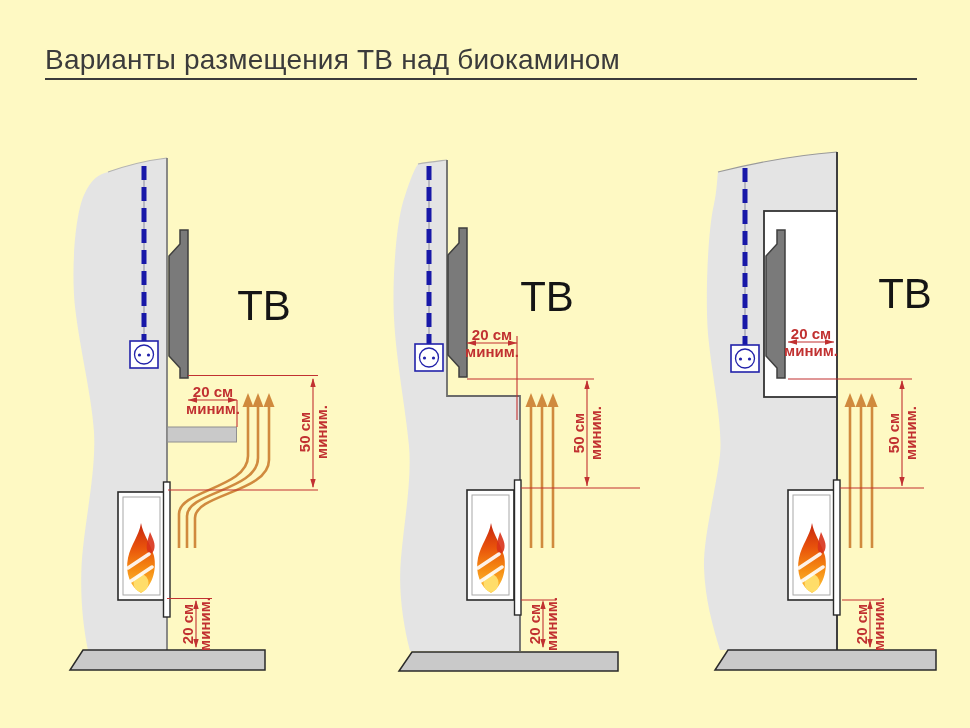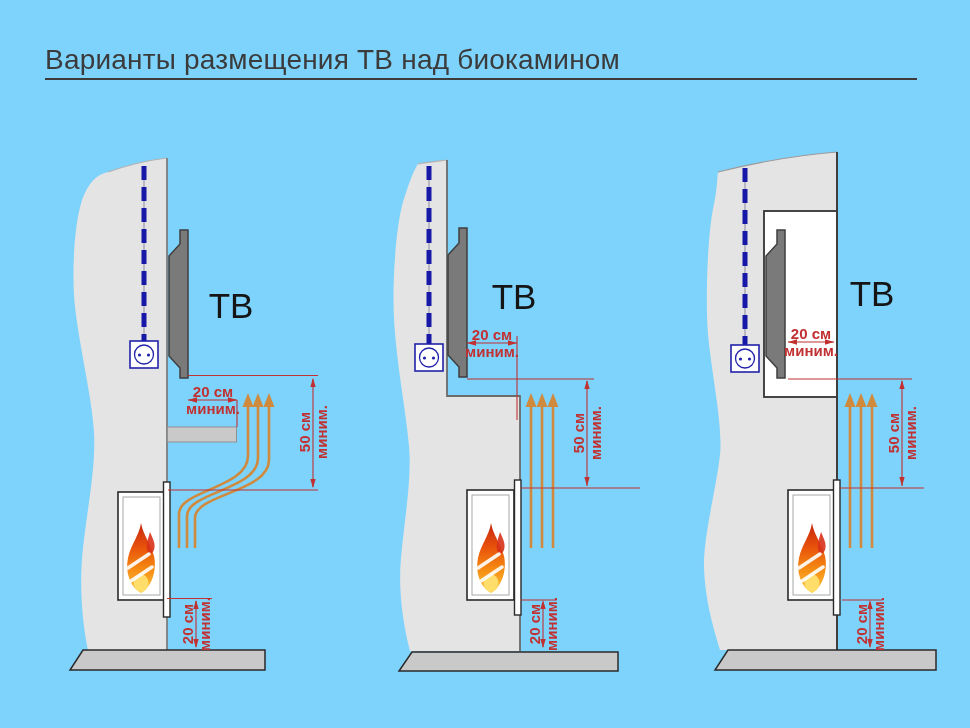--- a/index.html
+++ b/index.html
@@ -1,23 +1,23 @@
 <!DOCTYPE html>
 <html><head>
 <meta charset="utf-8">
 <style>
   html,body{margin:0;padding:0;background:#fff;}
-  .stage{position:relative;width:970px;height:728px;background:#7dd3fc;overflow:hidden;
+  .stage{position:relative;width:970px;height:728px;background:#fef9c3;overflow:hidden;
          font-family:"Liberation Sans",sans-serif;}
   .stage svg{position:absolute;left:0;top:0;}
   .page-title{position:absolute;left:45px;top:44px;font-size:28px;color:#3b3b3b;
               letter-spacing:0.2px;white-space:nowrap;z-index:3;}
   .title-rule{position:absolute;left:45px;top:78px;width:872px;height:2px;background:#3b3b3b;z-index:3;}
-  .tvlab{position:absolute;transform:translate(-50%,-50%);font-size:35px;color:#151515;
-         white-space:nowrap;z-index:3;}
+  .tvlab{position:absolute;transform:translate(-50%,-50%);font-size:42px;color:#151515;
+         white-space:nowrap;z-index:3;margin-left:33px;}
   .dim{position:absolute;transform:translate(-50%,-50%);text-align:center;color:#C13131;
        font-weight:bold;font-size:15px;line-height:16.5px;white-space:nowrap;z-index:3;}
   .dim.rot{transform:translate(-50%,-50%) rotate(-90deg);}
 </style>
 </head>
 <body>
 
 <div class="stage">
 
   <h1 class="page-title" style="margin:0;font-weight:normal;">Варианты размещения ТВ над биокамином</h1>

